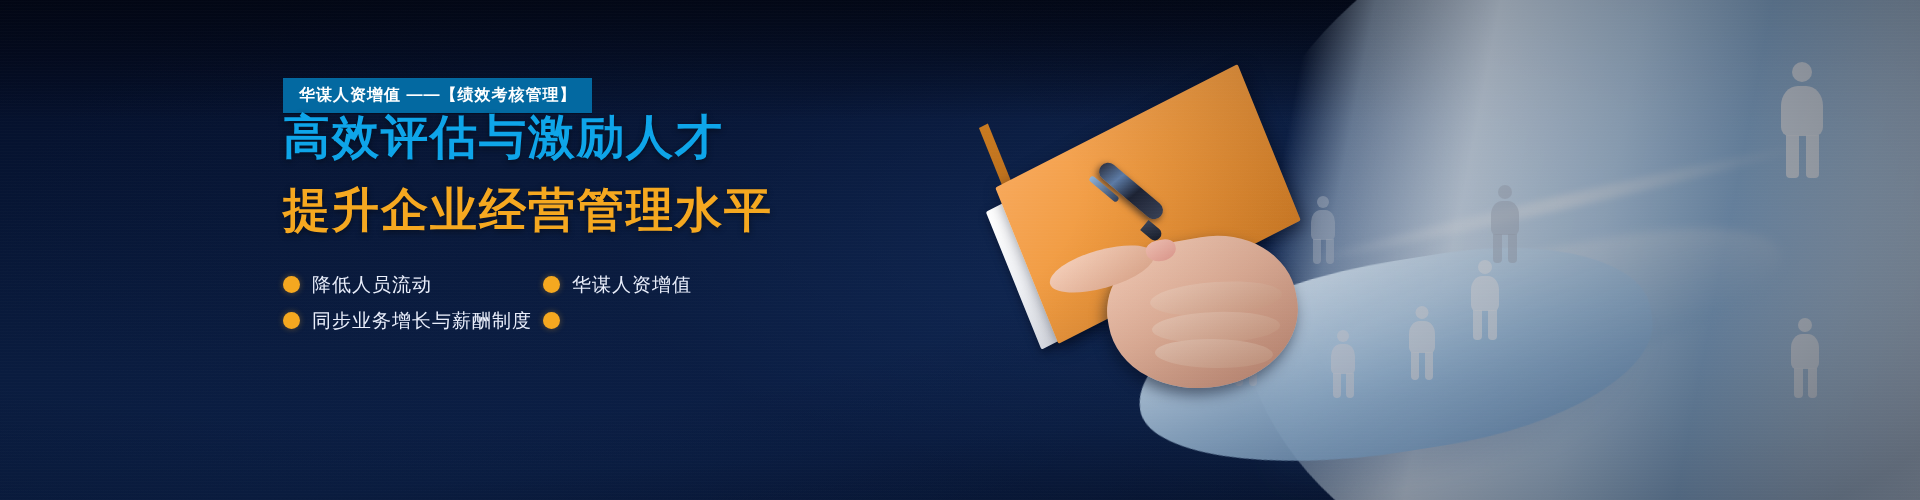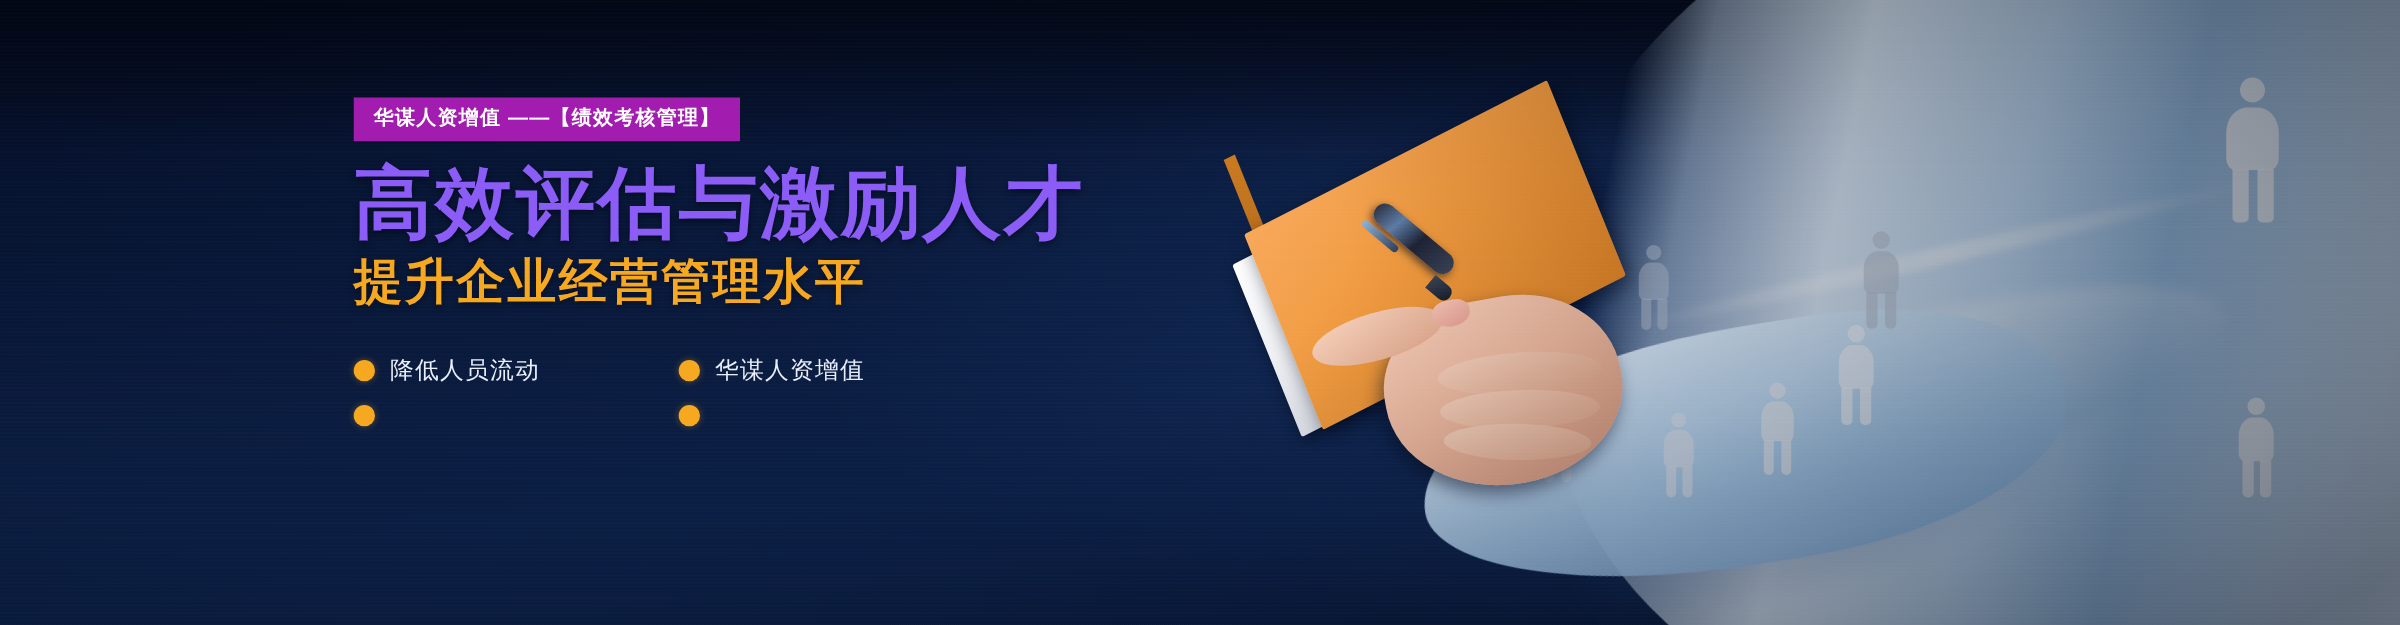--- a/index.html
+++ b/index.html
@@ -37,46 +37,45 @@
 
   
   .copy {
     position:absolute;
     left:283px; top:78px;
     width:760px;
   }
 
   .badge {
     display:inline-block;
-    background:#a21caf;
+    background:#0369a1;
     color:#ffffff;
     font-size:16px;
     font-weight:bold;
     letter-spacing:1px;
     line-height:1;
     padding:9px 16px 10px 16px;
     white-space:nowrap;
     box-shadow:0 1px 0 rgba(0,0,0,.25);
   }
 
   .headline1, .headline2 {
     font-weight:bold;
     line-height:1.04;
     letter-spacing:2px;
     white-space:nowrap;
   }
   .headline1 {
-    margin-top:18px;
-    font-size:63px;
-    color:#8b5cf6;
+    font-size:47px;
+    color:#0ea5e9;
     text-shadow:0 2px 6px rgba(0,0,0,.45);
   }
   .headline2 {
-    margin-top:9px;
-    font-size:39px;
+    margin-top:24px;
+    font-size:47px;
     color:#f5a820;
     text-shadow:0 2px 6px rgba(0,0,0,.45);
   }
 
   .bullets {
     margin-top:32px;
     display:grid;
     grid-template-columns:260px auto;
     grid-auto-rows:36px;
     column-gap:0px;
@@ -367,20 +366,21 @@
       <div class="bullet">
         <span class="dot"></span>
         <span>降低人员流动</span>
       </div>
       <div class="bullet">
         <span class="dot"></span>
         <span>华谋人资增值</span>
       </div>
       <div class="bullet">
         <span class="dot"></span>
+        <span>同步业务增长与薪酬制度</span>
       </div>
       <div class="bullet">
         <span class="dot"></span>
       </div>
     </div>
 
   </div>
 
 </div>
 

